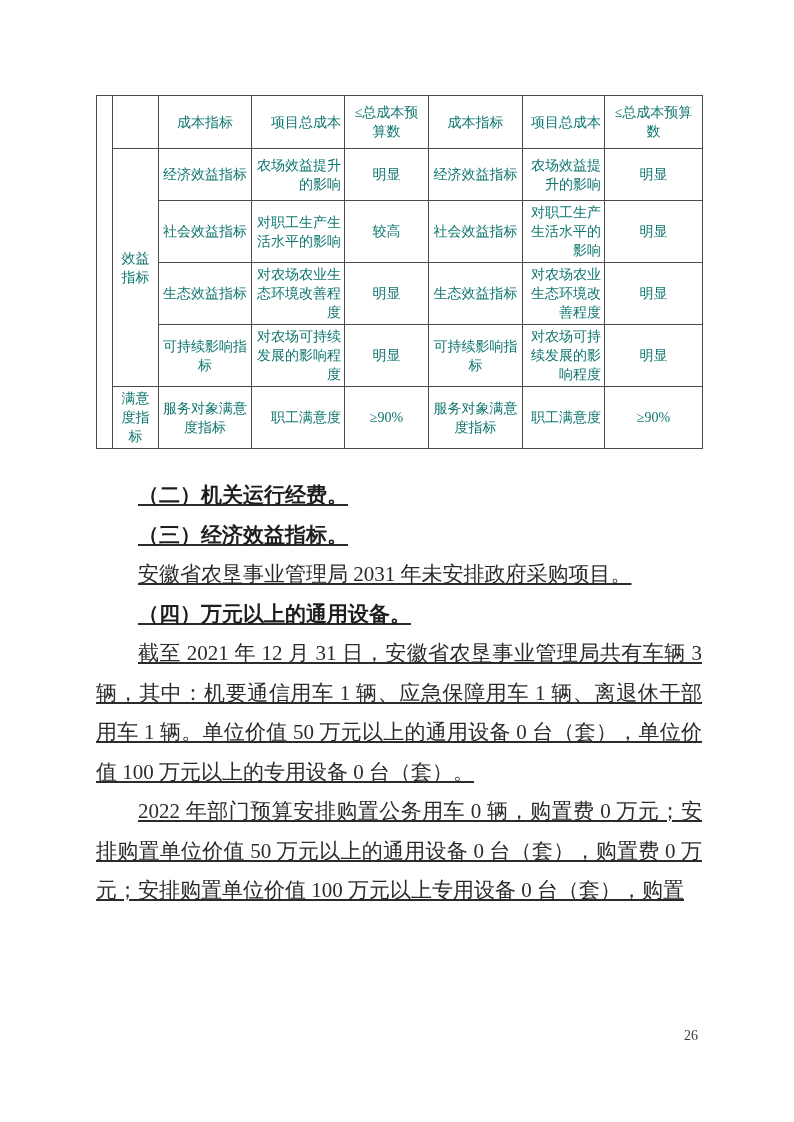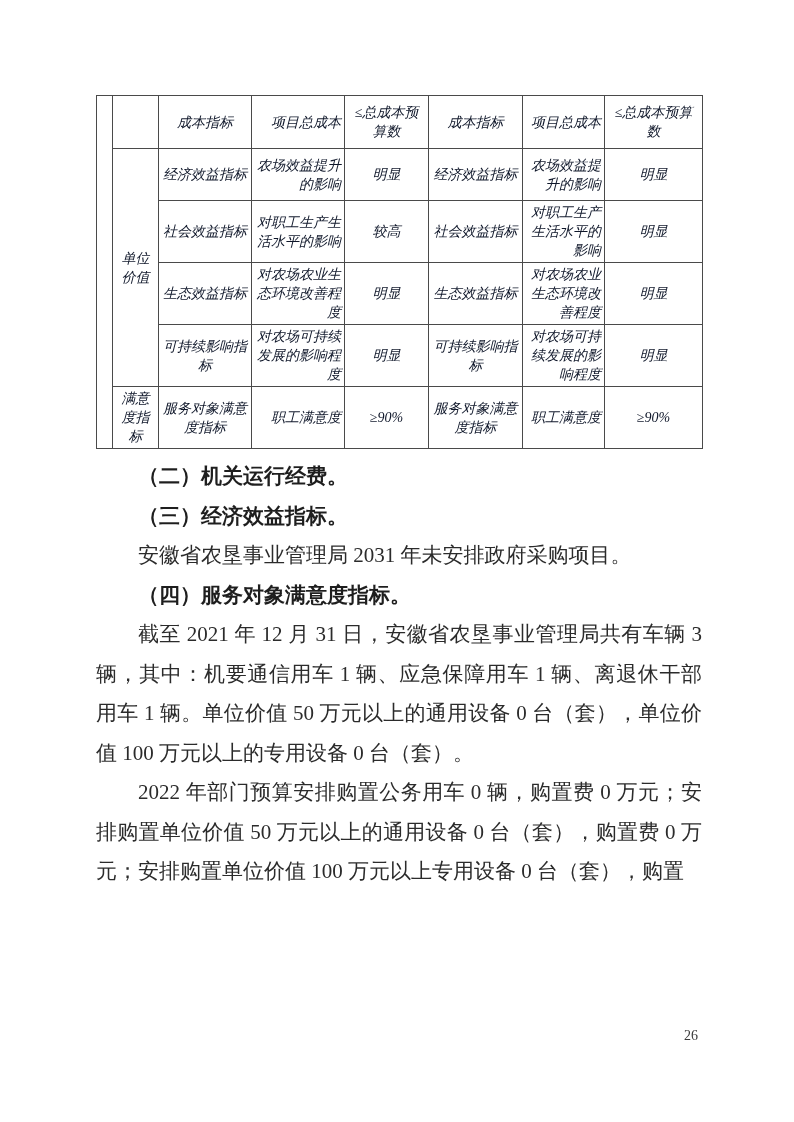--- a/index.html
+++ b/index.html
@@ -19,44 +19,44 @@
     top: 95px;
     width: 606px;
   }
   
   table.perf {
     border-collapse: collapse;
     table-layout: fixed;
     width: 606px;
     font-size: 14px;
     line-height: 19px;
-    color: #0f172a;
-    font-style: italic;
+    color: #0f766e;
   }
   table.perf td {
     border: 1px solid #4a4a4a;
     padding: 2px 3px;
     text-align: center;
     vertical-align: middle;
     overflow: hidden;
   }
   table.perf td.left { text-align: right; }
   tr.r1 { height: 53px; }
   tr.r2 { height: 52px; }
   tr.r3 { height: 59px; }
   tr.r4 { height: 56px; }
   tr.r5 { height: 58px; }
   tr.r6 { height: 58px; }
   
   .body-text {
-    margin-top: 8px;
+    margin-top: 27px;
     font-size: 21px;
     line-height: 39.5px;
     text-align: justify;
     color: #2b2b2b;
+    text-decoration: underline;
   }
   .body-text h2 {
     margin: 0;
     font-size: 21px;
     font-weight: bold;
     line-height: 39.5px;
     text-indent: 42px;
     text-align: left;
     color: #1e1e1e;
   }
@@ -95,21 +95,21 @@
           <td rowspan="6"></td>
           <td></td>
           <td>成本指标</td>
           <td class="left">项目总成本</td>
           <td>≤总成本预算数</td>
           <td>成本指标</td>
           <td class="left">项目总成本</td>
           <td>≤总成本预算数</td>
         </tr>
         <tr class="r2">
-          <td rowspan="4">单位价值</td>
+          <td rowspan="4">效益指标</td>
           <td>经济效益指标</td>
           <td class="left">农场效益提升的影响</td>
           <td>明显</td>
           <td>经济效益指标</td>
           <td class="left">农场效益提升的影响</td>
           <td>明显</td>
         </tr>
         <tr class="r3">
           <td>社会效益指标</td>
           <td class="left">对职工生产生活水平的影响</td>
@@ -145,21 +145,21 @@
         </tr>
       </tbody>
     </table>
 
     <div class="body-text">
       <h2>（二）机关运行经费。</h2>
 
       <h2>（三）经济效益指标。</h2>
       <p>安徽省农垦事业管理局 2031 年未安排政府采购项目。</p>
 
-      <h2>（四）服务对象满意度指标。</h2>
+      <h2>（四）万元以上的通用设备。</h2>
       <p>截至 2021 年 12 月 31 日，安徽省农垦事业管理局共有车辆 3 辆，其中：机要通信用车 1 辆、应急保障用车 1 辆、离退休干部用车 1 辆。单位价值 50 万元以上的通用设备 0 台（套），单位价值 100 万元以上的专用设备 0 台（套）。</p>
       <p>2022 年部门预算安排购置公务用车 0 辆，购置费 0 万元；安排购置单位价值 50 万元以上的通用设备 0 台（套），购置费 0 万元；安排购置单位价值 100 万元以上专用设备 0 台（套），购置</p>
     </div>
 
   </div>
 
   <div class="page-number">26</div>
 </div>
 
 </body></html>

